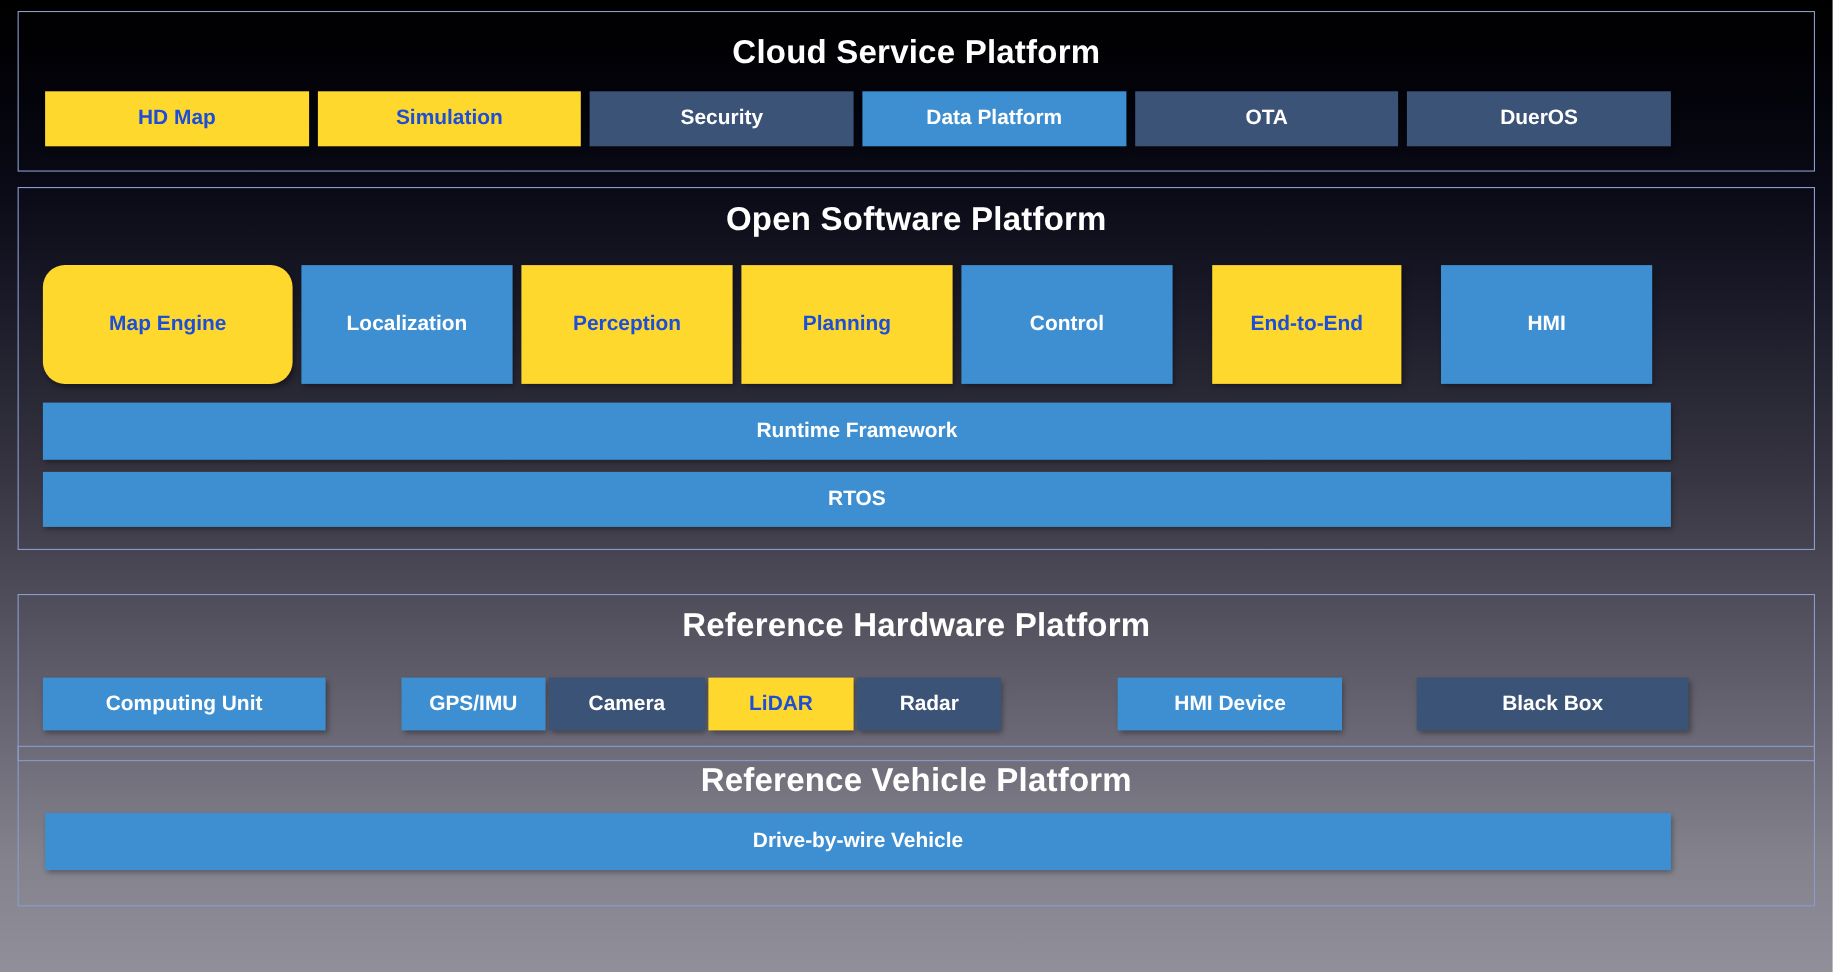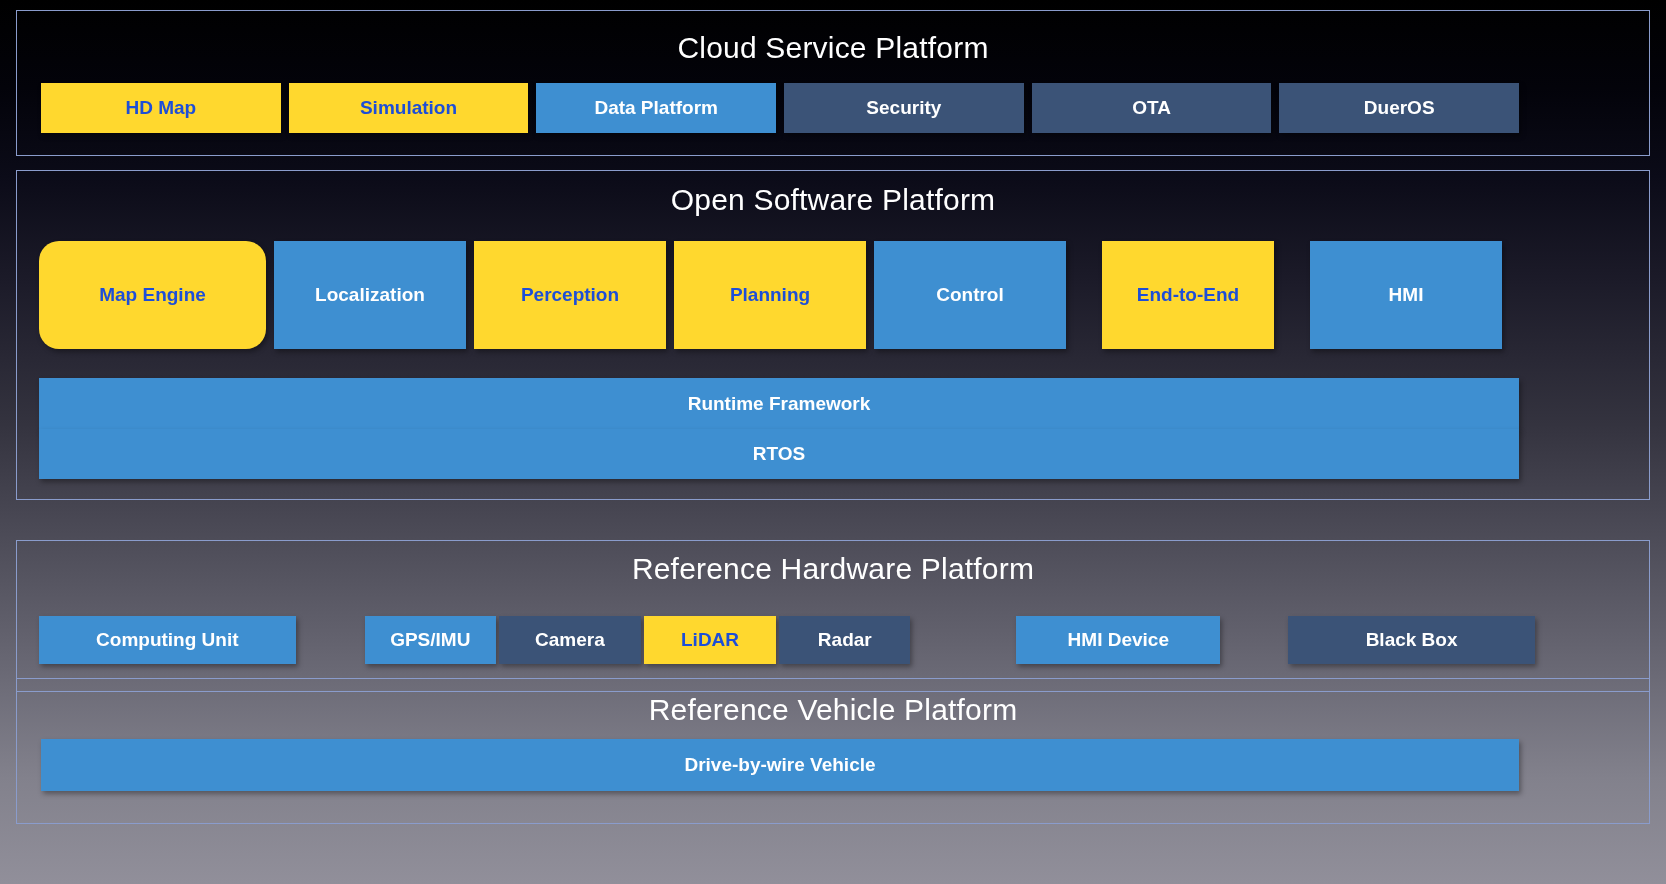--- a/index.html
+++ b/index.html
@@ -31,41 +31,41 @@
     box-sizing: border-box;
   }
   .s1 { top: 10px;  height: 146px; }
   .s2 { top: 170px; height: 330px; }
   .s3 { top: 540px; height: 152px; }
   .s4 { top: 678px; height: 146px; }
 
   .section-title {
     text-align: center;
     color: #ffffff;
-    font-weight: normal;
+    font-weight: bold;
     font-size: 30px;
     letter-spacing: 0.2px;
   }
   .s1 .section-title { padding-top: 20px; }
   .s2 .section-title { padding-top: 12px; }
   .s3 .section-title { padding-top: 11px; }
   .s4 .section-title { padding-top: 14px; }
 
   .row {
     position: absolute;
     display: flex;
   }
   .cloud-row   { left: 24px; top: 72px;  height: 50px;  width: 1478px; gap: 8px; }
   .modules-row { left: 22px; top: 70px;  height: 108px; width: 1480px; }
   .hw-row      { left: 22px; top: 75px;  height: 48px;  width: 1496px; }
 
   .bar {
     position: absolute;
   }
-  .runtime-bar { left: 22px; top: 195px; height: 52px; width: 1480px; margin-top: 12px; }
+  .runtime-bar { left: 22px; top: 195px; height: 52px; width: 1480px; }
   .rtos-bar    { left: 22px; top: 258px; height: 50px; width: 1480px; }
   .vehicle-bar { left: 24px; top: 60px;  height: 52px; width: 1478px; }
 
   .box {
     display: flex;
     align-items: center;
     justify-content: center;
     font-weight: bold;
     font-size: 19px;
     box-sizing: border-box;
@@ -97,22 +97,22 @@
   .hw7 { width: 252px; margin-left: 68px; }
 </style>
 </head>
 <body>
 
 <div class="section s1">
   <div class="section-title">Cloud Service Platform</div>
   <div class="row cloud-row">
     <div class="box grow yellow">HD Map</div>
     <div class="box grow yellow">Simulation</div>
+    <div class="box grow slate">Security</div>
     <div class="box grow blue">Data Platform</div>
-    <div class="box grow slate">Security</div>
     <div class="box grow slate">OTA</div>
     <div class="box grow slate">DuerOS</div>
   </div>
 </div>
 
 <div class="section s2">
   <div class="section-title">Open Software Platform</div>
   <div class="row modules-row">
     <div class="box mod w227 yellow">Map Engine</div>
     <div class="box mod w192 blue">Localization</div>

